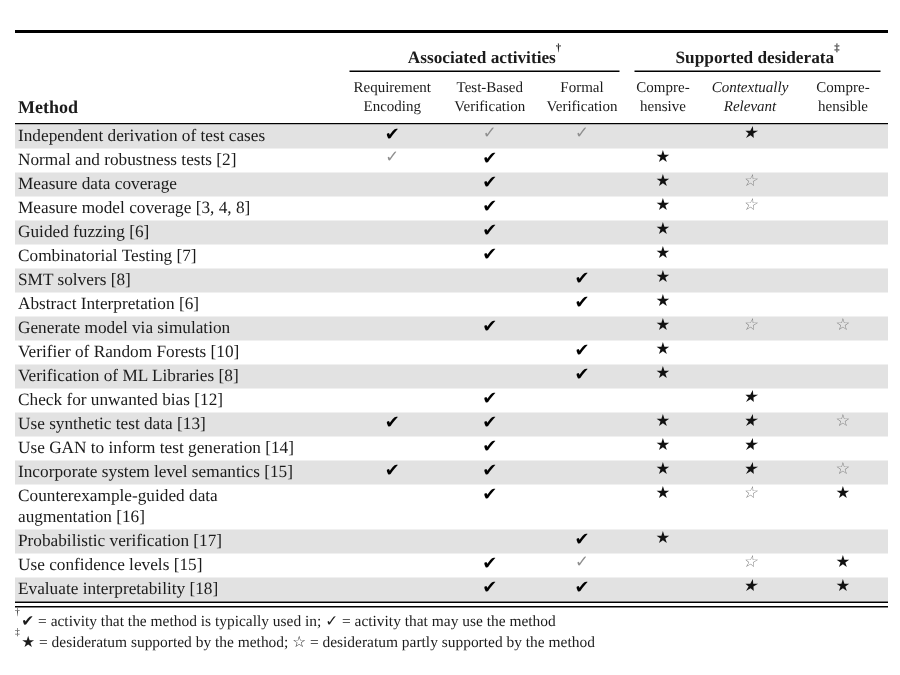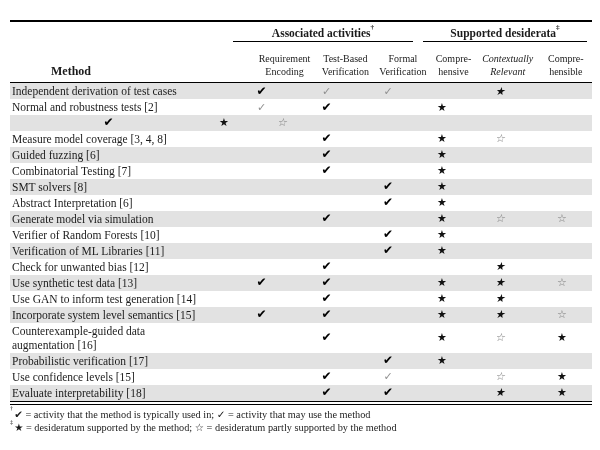--- a/index.html
+++ b/index.html
@@ -6,37 +6,37 @@
   .page {
     width:600px; height:450px; background:#ffffff; box-sizing:border-box;
     padding:20px 8px 0 10px; position:relative; overflow:hidden;
     font-family:"Liberation Serif", serif; color:#1b1b1b;
   }
   .tablewrap { width:582px; }
   .toprule { border-top:2.5px solid #000; height:0; }
   
   .group-row { display:flex; height:26px; }
   .g-spacer { width:218px; }
-  .group { display:flex; flex-direction:column; justify-content:flex-start; }
+  .group { display:flex; flex-direction:column; justify-content:flex-end; }
   .group-assoc { width:190px; }
   .group-supp  { width:174px; }
   .group-label { text-align:center; font-weight:bold; font-size:11.5px; line-height:15px; padding-top:4px; white-space:nowrap; }
   .group-label sup { font-weight:bold; }
   .group-underline { border-bottom:1px solid #000; margin:0 5px; height:0; }
   
   .colhead-row { display:flex; align-items:flex-end; padding:4px 0 4px 0; }
   .c-method { width:218px; box-sizing:border-box; padding-left:2px; }
-  .head-method { font-weight:bold; font-size:12px; line-height:14px;margin-left:39px; }
+  .head-method { font-weight:bold; font-size:12px; line-height:14px; }
   .colhead { text-align:center; font-size:10px; line-height:13px; display:flex; flex-direction:column; }
   .colhead span { white-space:nowrap; }
   .w-re{width:67px;} .w-tbv{width:63px;} .w-fv{width:60px;}
   .w-comp{width:48px;} .w-cr{width:68px;font-style:italic;} .w-cm{width:56px;}
   .midrule { border-top:1px solid #000; height:0; }
   
-  .trow { display:flex; align-items:center; min-height:15.7px; font-size:11.5px; }
+  .trow { display:flex; align-items:flex-start; min-height:15.7px; font-size:11.5px; }
   .trow.stripe { background:#e2e2e2; }
   .trow .c-method { line-height:14px; padding-top:1px; padding-bottom:1px; }
   .ccell { text-align:center; line-height:13px; }
   sup { font-size:0.62em; position:relative; top:-0.45em; line-height:0; }
   .sym-check-bold  { color:#000; font-size:12px; }
   .sym-check-light { color:#8f8f8f; font-size:11px; }
   .sym-star-filled { color:#111; font-size:11px; }
   .sym-star-outline{ color:#7d7d7d; font-size:11px; }
   .bottomrule { border-top:1.5px solid #000; border-bottom:1px solid #000; height:2px; }
   
@@ -106,20 +106,21 @@
         <div class="trow">
           <div class="c-method">Normal and robustness tests [2]</div>
           <div class="ccell w-re"><span class="sym-check-light">✓</span></div>
           <div class="ccell w-tbv"><span class="sym-check-bold">✔</span></div>
           <div class="ccell w-fv"></div>
           <div class="ccell w-comp"><span class="sym-star-filled">★</span></div>
           <div class="ccell w-cr"></div>
           <div class="ccell w-cm"></div>
         </div>
         <div class="trow stripe">
+          <div class="c-method">Measure data coverage</div>
           <div class="ccell w-re"></div>
           <div class="ccell w-tbv"><span class="sym-check-bold">✔</span></div>
           <div class="ccell w-fv"></div>
           <div class="ccell w-comp"><span class="sym-star-filled">★</span></div>
           <div class="ccell w-cr"><span class="sym-star-outline">☆</span></div>
           <div class="ccell w-cm"></div>
         </div>
         <div class="trow">
           <div class="c-method">Measure model coverage [3, 4, 8]</div>
           <div class="ccell w-re"></div>
@@ -177,21 +178,21 @@
         <div class="trow">
           <div class="c-method">Verifier of Random Forests [10]</div>
           <div class="ccell w-re"></div>
           <div class="ccell w-tbv"></div>
           <div class="ccell w-fv"><span class="sym-check-bold">✔</span></div>
           <div class="ccell w-comp"><span class="sym-star-filled">★</span></div>
           <div class="ccell w-cr"></div>
           <div class="ccell w-cm"></div>
         </div>
         <div class="trow stripe">
-          <div class="c-method">Verification of ML Libraries [11]</div>
+          <div class="c-method">Verification of ML Libraries [8]</div>
           <div class="ccell w-re"></div>
           <div class="ccell w-tbv"></div>
           <div class="ccell w-fv"><span class="sym-check-bold">✔</span></div>
           <div class="ccell w-comp"><span class="sym-star-filled">★</span></div>
           <div class="ccell w-cr"></div>
           <div class="ccell w-cm"></div>
         </div>
         <div class="trow">
           <div class="c-method">Check for unwanted bias [12]</div>
           <div class="ccell w-re"></div>

